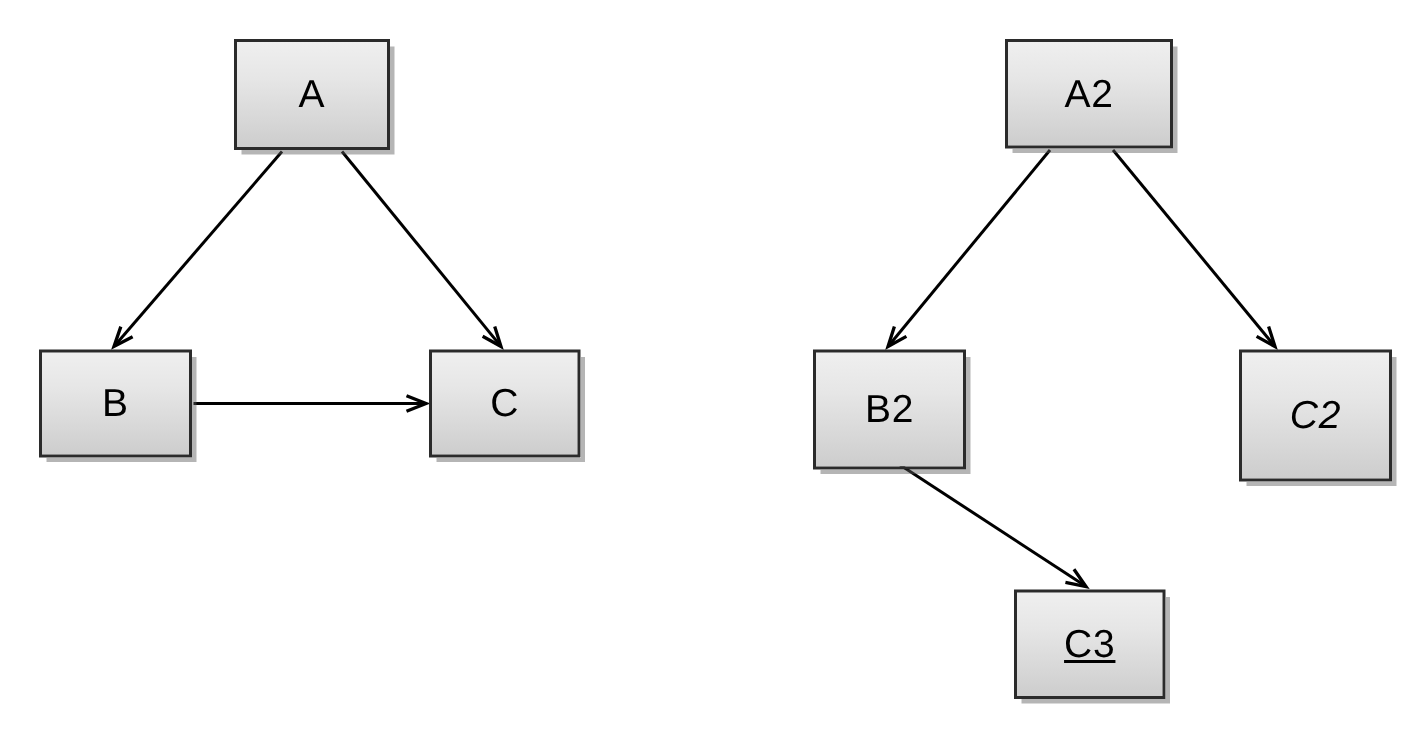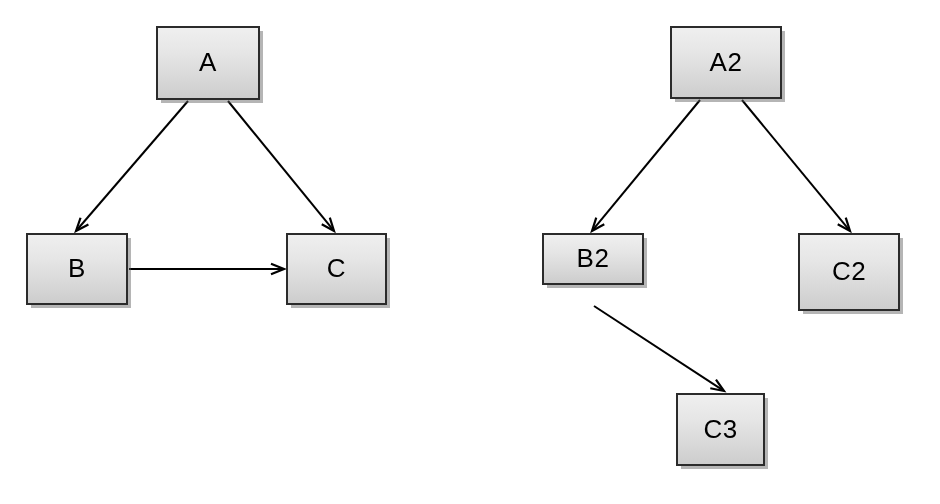--- a/index.html
+++ b/index.html
@@ -78,25 +78,25 @@
   </div>
 
   <div class="node" style="left: 286px; top: 233px; width: 101px; height: 72px;">
     <span class="node-label">C</span>
   </div>
 
   <div class="node" style="left: 670px; top: 26px; width: 112px; height: 73px;">
     <span class="node-label">A2</span>
   </div>
 
-  <div class="node" style="left: 542px; top: 233px; width: 102px; height: 52px;">
+  <div class="node" style="left: 542px; top: 233px; width: 102px; height: 80px;">
     <span class="node-label">B2</span>
   </div>
 
-  <div class="node" style="left: 798px; top: 233px; width: 102px; height: 78px;">
+  <div class="node" style="left: 826px; top: 233px; width: 102px; height: 88px; font-style: italic;">
     <span class="node-label">C2</span>
   </div>
 
-  <div class="node" style="left: 676px; top: 393px; width: 89px; height: 73px;">
+  <div class="node" style="left: 676px; top: 393px; width: 101px; height: 73px; text-decoration: underline;">
     <span class="node-label">C3</span>
   </div>
 
 </div>
 
 </body></html>

